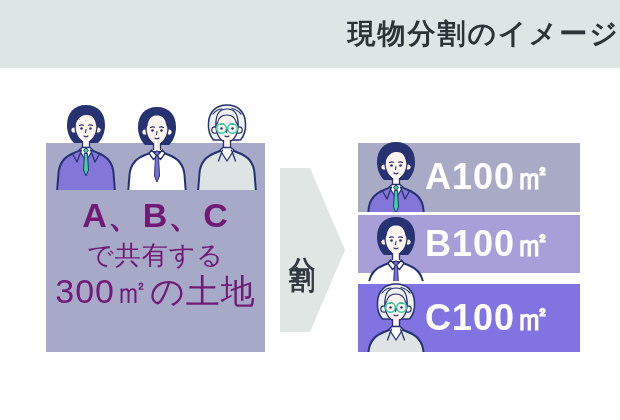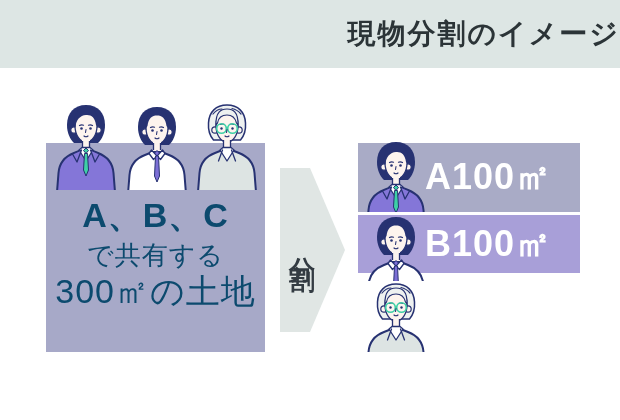--- a/index.html
+++ b/index.html
@@ -18,21 +18,21 @@
   .title{
     font-size:28px;font-weight:600;color:#2b3437;letter-spacing:2px;margin:0;
   }
 
   
   .left-box{
     position:absolute;left:46px;top:143px;width:219px;height:209px;
     background:#a7a9c8;
   }
   .left-text{
-    position:absolute;left:0;right:0;top:50px;text-align:center;color:#0c4a6e;
+    position:absolute;left:0;right:0;top:50px;text-align:center;color:#701a75;
   }
   .left-line1{font-size:34px;font-weight:600;line-height:44px;letter-spacing:1px;}
   .left-line2{font-size:26px;font-weight:400;line-height:36px;letter-spacing:1px;}
   .left-line3{font-size:34px;font-weight:400;line-height:36px;letter-spacing:1px;}
 
   
   .clip{position:absolute;overflow:hidden;}
   .clip svg{display:block;}
 
   
@@ -164,20 +164,23 @@
     <polygon points="0,0 30,0 65,82 30,164 0,164" fill="#e0e6e4"></polygon>
   </svg>
   <div class="arrow-label">分割</div>
 
   <div class="bar bar-a">
     <span>A100㎡</span>
   </div>
   <div class="bar bar-b">
     <span>B100㎡</span>
   </div>
+  <div class="bar bar-c">
+    <span>C100㎡</span>
+  </div>
 
   <div class="clip" style="left:360px;top:137px;width:74px;height:75px;">
     <svg viewBox="0 0 72 92" width="72" height="92">
         <use href="#person-a"></use>
       </svg>
   </div>
   <div class="clip" style="left:360px;top:212px;width:74px;height:69px;">
     <svg viewBox="0 0 72 92" width="72" height="92">
         <use href="#person-b"></use>
       </svg>

